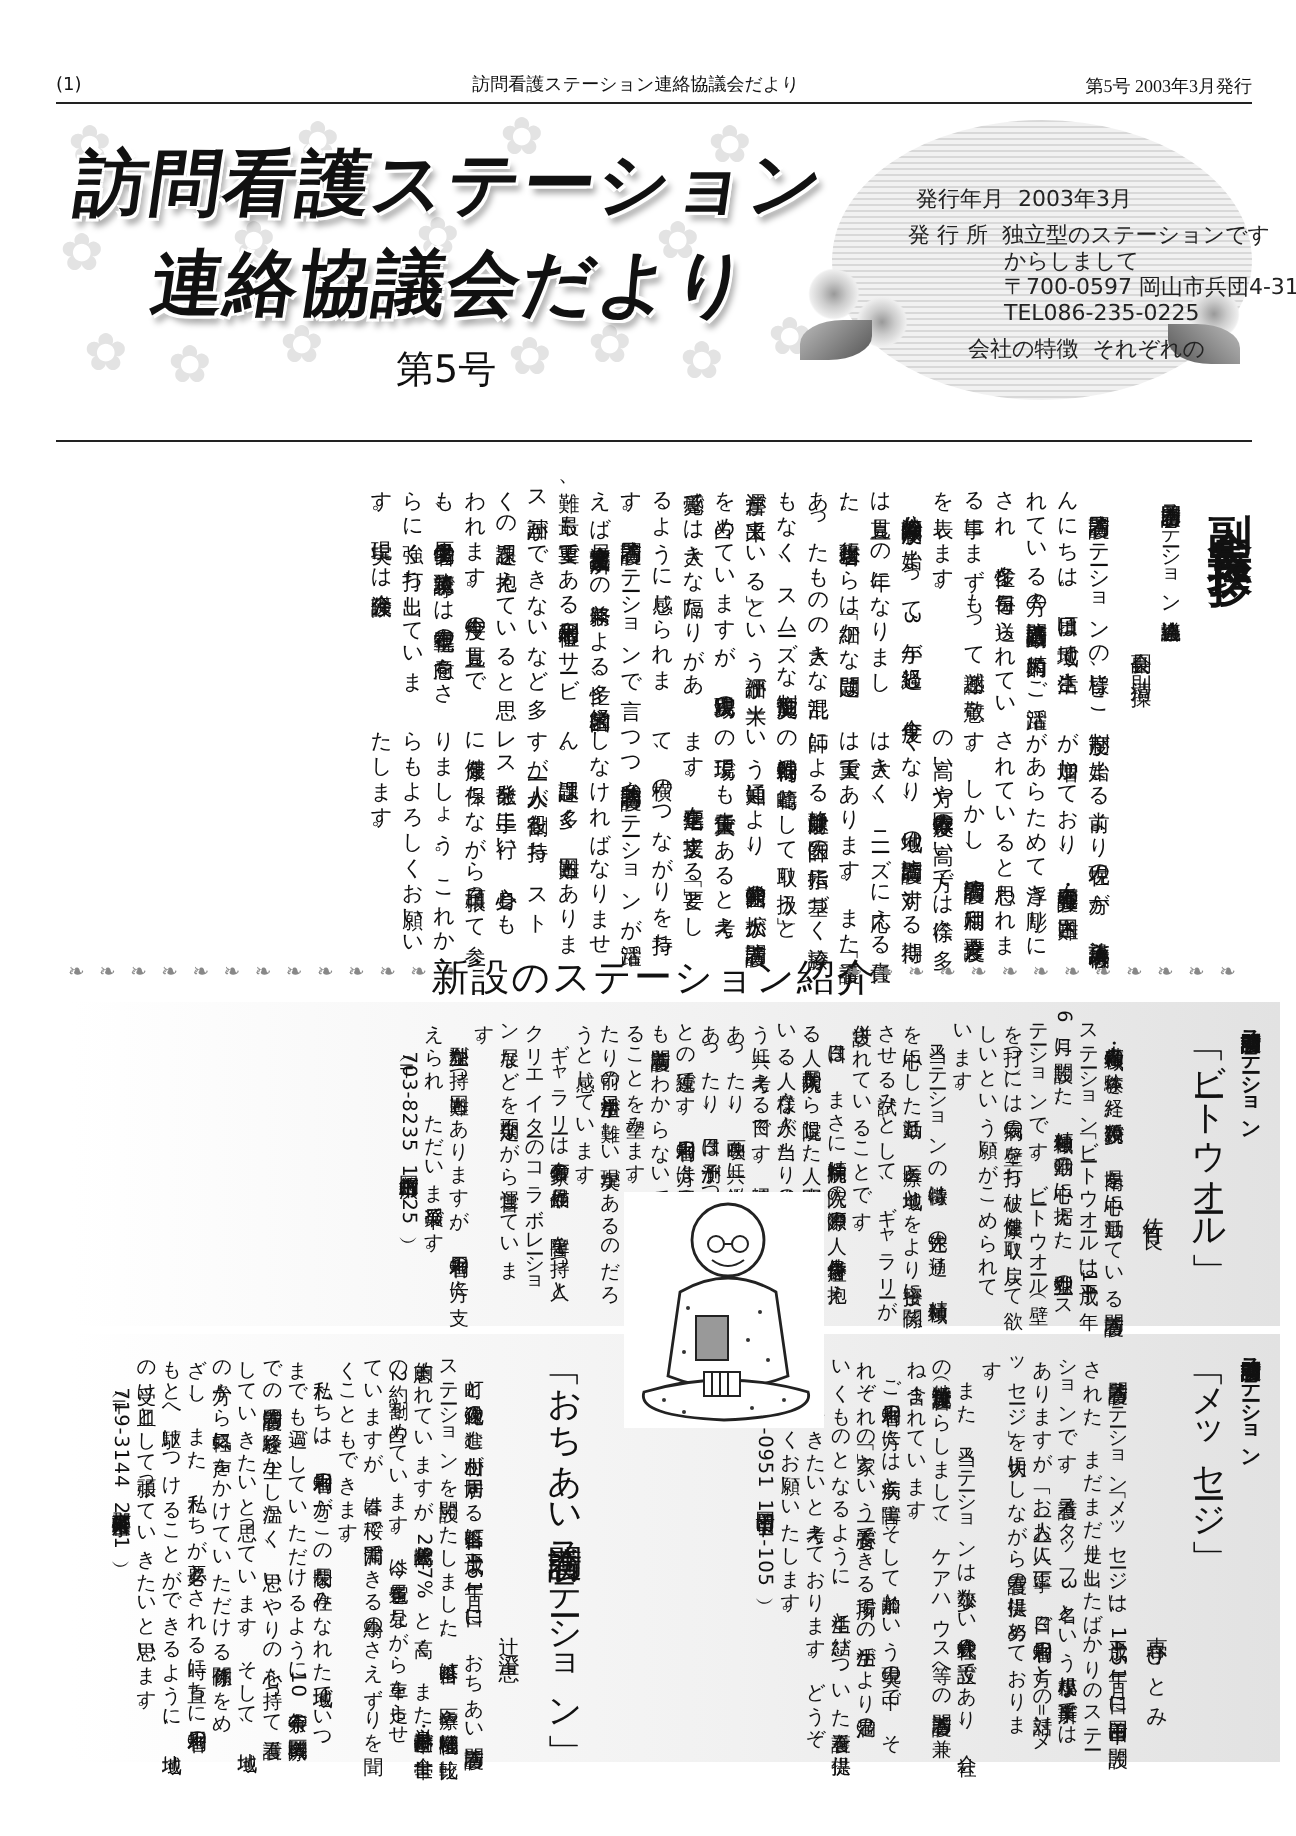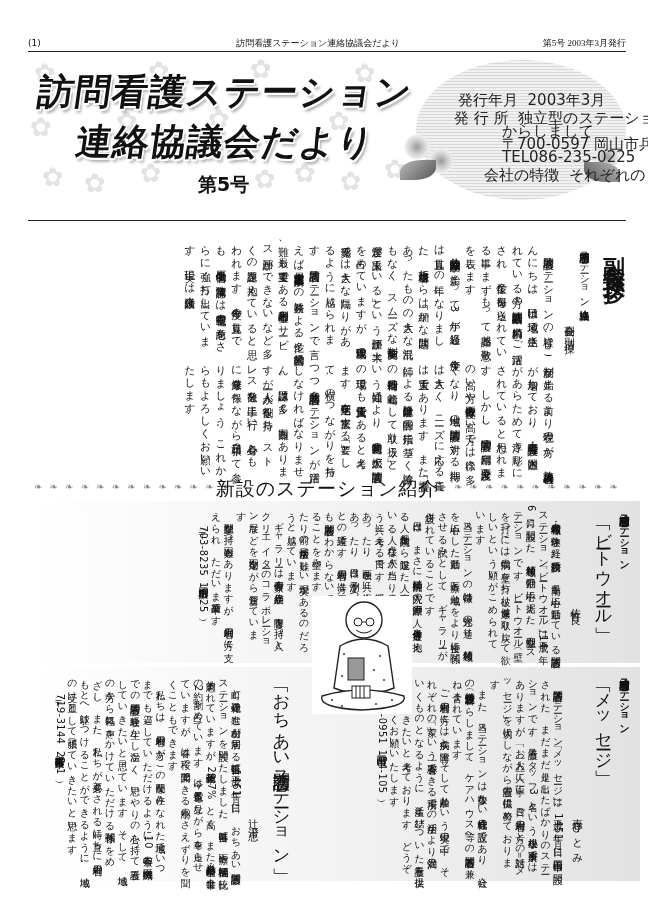--- a/index.html
+++ b/index.html
@@ -15,25 +15,25 @@
   
   .masthead { position: absolute; left: 28px; top: 56px; width: 600px; height: 160px; }
   .flowers { position: absolute; left: 0; top: 0; width: 390px; height: 150px; }
   .flower { position: absolute; color: #e3e3e3; font-size: 26px; line-height: 26px; }
   .title-line { position: absolute; font-family: "DejaVu Sans", sans-serif; font-weight: bold;
                 color: #111; letter-spacing: 1px;
                 text-shadow: -1.5px -1.5px 0 #fff, 1.5px -1.5px 0 #fff, -1.5px 1.5px 0 #fff, 1.5px 1.5px 0 #fff,
                              3px 4px 3px rgba(0,0,0,0.35); }
   .title-1 { left: 10px; top: 12px; font-size: 36px; transform: skewX(-8deg); }
   .title-2 { left: 48px; top: 62px; font-size: 36px; transform: skewX(-8deg); }
-  .issue-no { position: absolute; left: 170px; top: 116px; font-size: 19px; font-weight: bold; color: #111; }
+  .issue-no { position: absolute; left: 170px; top: 116px; font-size: 19px; font-weight: normal; color: #111; }
 
   .info-oval { position: absolute; left: 388px; top: 4px; width: 210px; height: 140px; border-radius: 50%;
                background: repeating-linear-gradient(180deg, #d8d8d8 0px, #d8d8d8 1px, #f1f1f1 1px, #f1f1f1 3px); }
-  .info-text { position: absolute; font-size: 15px; line-height: 12px; color: #222; white-space: nowrap; }
+  .info-text { position: absolute; font-size: 11px; line-height: 12px; color: #222; white-space: nowrap; }
   .leaf { position: absolute; width: 36px; height: 20px; background: linear-gradient(135deg,#bbb,#555);
           border-radius: 60% 0 60% 0; }
   .bloom { position: absolute; width: 26px; height: 26px; border-radius: 50%;
            background: radial-gradient(circle,#999 0,#ccc 35%,#eee 65%,transparent 70%); }
 
   .rule-top { position: absolute; left: 28px; top: 220px; width: 598px; border-top: 1.2px solid #222; }
 
   
   .vt { position: absolute; writing-mode: vertical-rl; -webkit-writing-mode: vertical-rl;
         font-family: "DejaVu Sans", sans-serif; color: #111; }

